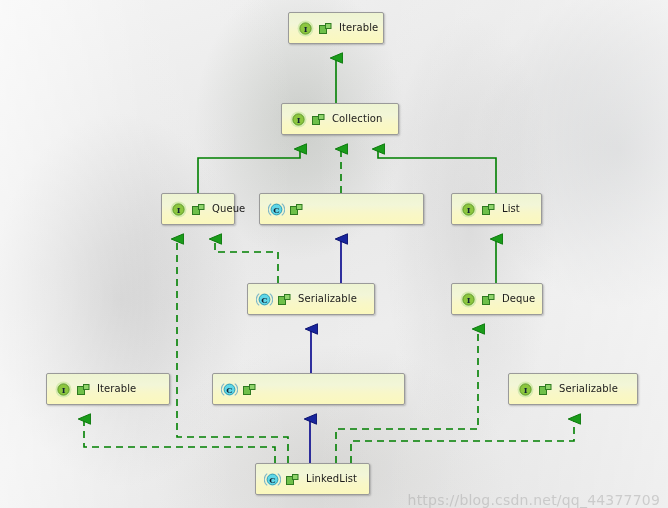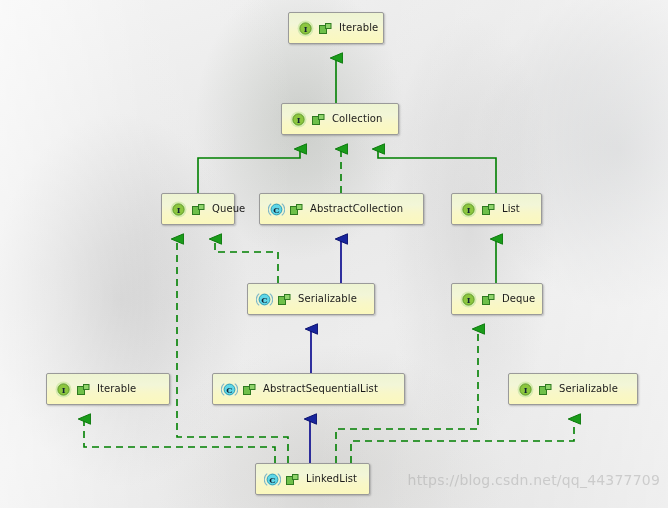--- a/index.html
+++ b/index.html
@@ -74,21 +74,21 @@
   .node-label {
     margin-left: 7px;
     font-size: 10px;
     color: #1a1a1a;
     line-height: 1;
     letter-spacing: 0.1px;
   }
   #watermark {
     position: absolute;
     right: 8px;
-    bottom: 20px;
+    bottom: 0;
     font-size: 14px;
     color: rgba(150,150,150,0.38);
     font-family: "DejaVu Sans", "Liberation Sans", sans-serif;
     letter-spacing: 0.2px;
     user-select: none;
     pointer-events: none;
     margin-left: 24px;
   }
 </style>
 </head>
@@ -190,21 +190,20 @@
         <path d="M3.2,2.6 A7.4,7.4 0 0 0 3.2,14.4" fill="none" stroke="#7fb8c9" stroke-width="1.1"></path>
         <path d="M13.8,2.6 A7.4,7.4 0 0 1 13.8,14.4" fill="none" stroke="#7fb8c9" stroke-width="1.1"></path>
         <circle cx="8.5" cy="8.5" r="5.4" fill="#5fd7e8" stroke="#2c9cb5" stroke-width="1"></circle>
         <text x="8.5" y="12" text-anchor="middle" font-size="8" font-family="'DejaVu Serif',serif" font-weight="bold" fill="#123">C</text>
       </svg>
       <svg class="ico-pkg" viewBox="0 0 13 13">
         <rect x="0.5" y="3.5" width="7" height="8" fill="#6fc04a" stroke="#2f7a20" stroke-width="1"></rect>
         <rect x="6.5" y="1.5" width="5.5" height="5" fill="#8fd46b" stroke="#2f7a20" stroke-width="1"></rect>
       </svg>
     </span>
-    <span class="node-label">AbstractCollection</span>
   </div>
 
   <div class="node" style="left:451px; top:193px; width:91px;">
     <span class="glyphs">
       <svg class="ico-type" viewBox="0 0 17 17">
         <circle cx="8.5" cy="8.5" r="8" fill="#d6ebb0"></circle>
         <circle cx="8.5" cy="8.5" r="5.6" fill="#8cc63f" stroke="#5d9a28" stroke-width="1"></circle>
         <text x="8.5" y="12" text-anchor="middle" font-size="8" font-family="'DejaVu Serif',serif" font-weight="bold" fill="#123">I</text>
       </svg>
       <svg class="ico-pkg" viewBox="0 0 13 13">
@@ -269,21 +268,20 @@
         <path d="M3.2,2.6 A7.4,7.4 0 0 0 3.2,14.4" fill="none" stroke="#7fb8c9" stroke-width="1.1"></path>
         <path d="M13.8,2.6 A7.4,7.4 0 0 1 13.8,14.4" fill="none" stroke="#7fb8c9" stroke-width="1.1"></path>
         <circle cx="8.5" cy="8.5" r="5.4" fill="#5fd7e8" stroke="#2c9cb5" stroke-width="1"></circle>
         <text x="8.5" y="12" text-anchor="middle" font-size="8" font-family="'DejaVu Serif',serif" font-weight="bold" fill="#123">C</text>
       </svg>
       <svg class="ico-pkg" viewBox="0 0 13 13">
         <rect x="0.5" y="3.5" width="7" height="8" fill="#6fc04a" stroke="#2f7a20" stroke-width="1"></rect>
         <rect x="6.5" y="1.5" width="5.5" height="5" fill="#8fd46b" stroke="#2f7a20" stroke-width="1"></rect>
       </svg>
     </span>
-    <span class="node-label">AbstractSequentialList</span>
   </div>
 
   <div class="node" style="left:508px; top:373px; width:130px;">
     <span class="glyphs">
       <svg class="ico-type" viewBox="0 0 17 17">
         <circle cx="8.5" cy="8.5" r="8" fill="#d6ebb0"></circle>
         <circle cx="8.5" cy="8.5" r="5.6" fill="#8cc63f" stroke="#5d9a28" stroke-width="1"></circle>
         <text x="8.5" y="12" text-anchor="middle" font-size="8" font-family="'DejaVu Serif',serif" font-weight="bold" fill="#123">I</text>
       </svg>
       <svg class="ico-pkg" viewBox="0 0 13 13">

